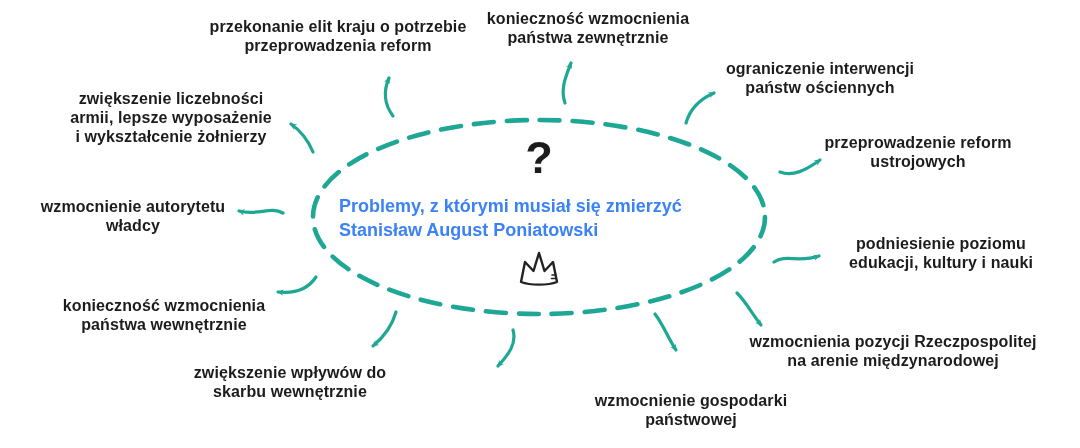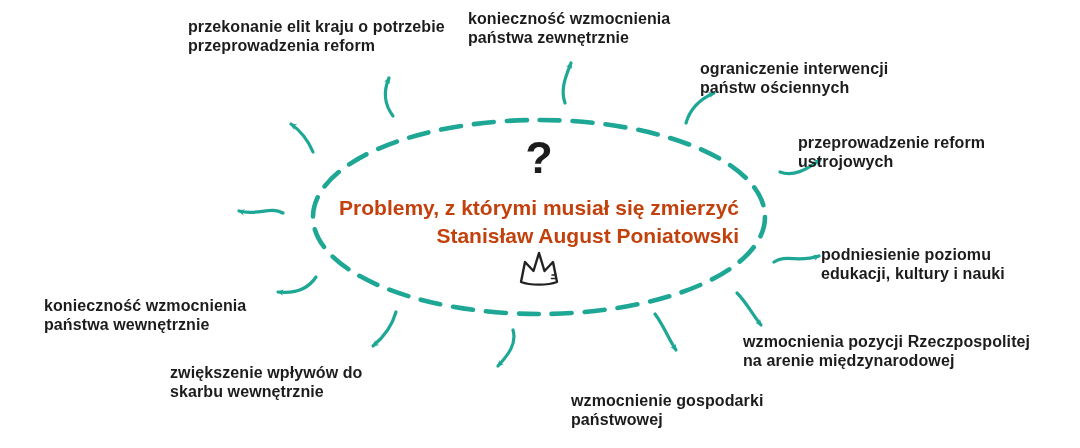--- a/index.html
+++ b/index.html
@@ -20,43 +20,44 @@
     left: 0; top: 0;
     width: 1080px;
     height: 448px;
   }
   .node {
     position: absolute;
     font-size: 16px;
     font-weight: 700;
     line-height: 1.18;
     color: #1c1c1c;
+    text-align: center;
     white-space: pre-line;
     letter-spacing: 0.1px;
   }
   .center-question {
     position: absolute;
     left: 339px;
     top: 132px;
     width: 400px;
     text-align: center;
     font-size: 45px;
     font-weight: 600;
     color: #1c1c1c;
   }
   .center-title {
     position: absolute;
     left: 339px;
     top: 194px;
     width: 400px;
-    text-align: right;
-    font-size: 21px;
+    text-align: left;
+    font-size: 18px;
     font-weight: 700;
     line-height: 1.35;
-    color: #c2410c;
+    color: #3b82f6;
     white-space: pre-line;
   }
   .crown-wrap {
     position: absolute;
     left: 515px;
     top: 247px;
     width: 48px;
     height: 44px;
   }
 </style>
@@ -101,24 +102,29 @@
   </div>
 
   <div class="node" style="left:188px; top:18px;  width:300px">przekonanie elit kraju o potrzebie
 przeprowadzenia reform</div>
   <div class="node" style="left:468px; top:10px;  width:240px">konieczność wzmocnienia
 państwa zewnętrznie</div>
   <div class="node" style="left:700px; top:60px;  width:240px">ograniczenie interwencji
 państw ościennych</div>
   <div class="node" style="left:798px; top:134px; width:240px">przeprowadzenie reform
 ustrojowych</div>
-  <div class="node" style="left:821px; top:246px; width:240px">podniesienie poziomu
+  <div class="node" style="left:821px; top:235px; width:240px">podniesienie poziomu
 edukacji, kultury i nauki</div>
   <div class="node" style="left:743px; top:333px; width:300px">wzmocnienia pozycji Rzeczpospolitej
 na arenie międzynarodowej</div>
   <div class="node" style="left:571px; top:392px; width:240px">wzmocnienie gospodarki
 państwowej</div>
   <div class="node" style="left:170px; top:364px; width:240px">zwiększenie wpływów do
 skarbu wewnętrznie</div>
   <div class="node" style="left:44px;  top:297px; width:240px">konieczność wzmocnienia
 państwa wewnętrznie</div>
+  <div class="node" style="left:13px;  top:198px; width:240px">wzmocnienie autorytetu
+władcy</div>
+  <div class="node" style="left:51px;  top:90px;  width:240px">zwiększenie liczebności
+armii, lepsze wyposażenie
+i wykształcenie żołnierzy</div>
 
 </div>
 
 </body></html>

